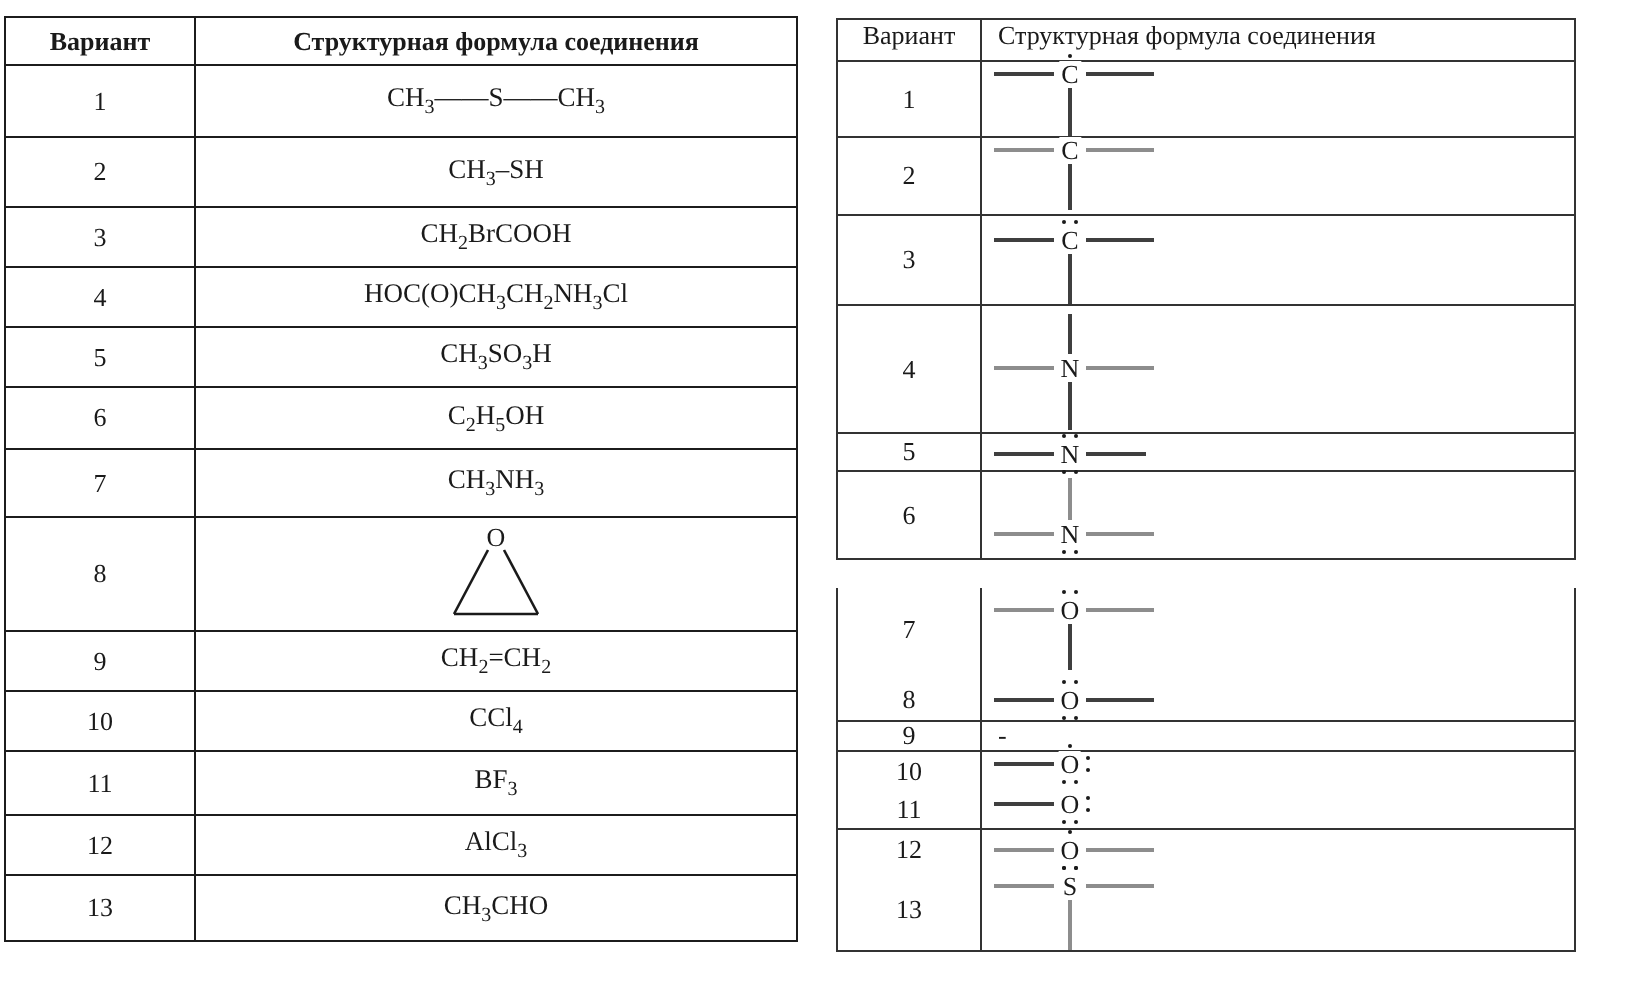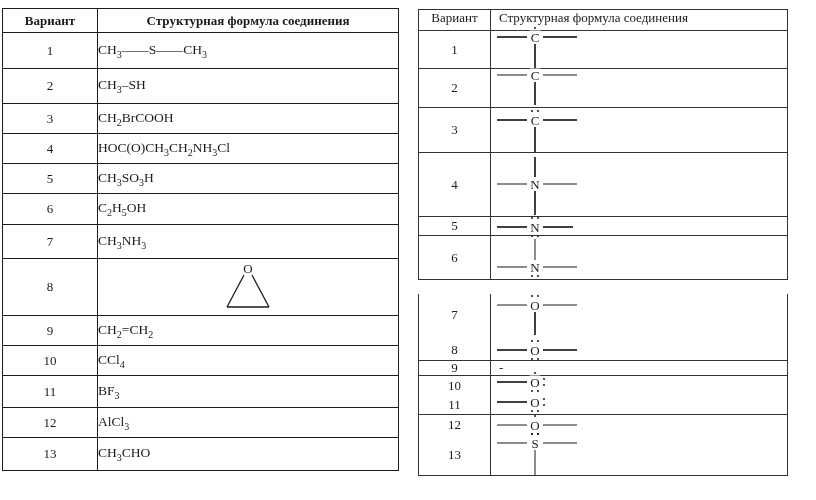--- a/index.html
+++ b/index.html
@@ -15,21 +15,21 @@
     position:absolute;left:2px;top:8px;width:397px;
     border-collapse:collapse;table-layout:fixed;
   }
   .ltable col.c1{width:95px;}
   .ltable th,.ltable td{border:1px solid #1c1c1c;padding:0;}
   .ltable th{
     height:24px;font-size:13px;font-weight:bold;text-align:center;vertical-align:middle;
   }
   .ltable td{vertical-align:middle;}
   .lnum{text-align:center;font-size:13px;}
-  .lformula{text-align:left;font-size:13.5px;}
+  .lformula{text-align:center;font-size:13.5px;}
   .lformula sub{font-size:10px;}
   .epox{position:relative;width:60px;height:52px;margin:0 auto;}
   .epox .oxy{
     position:absolute;left:50%;top:8px;transform:translate(-50%,-50%);
     font-size:13px;
   }
   .epox svg{position:absolute;left:0;top:0;}
 
   
   .rtable{position:absolute;left:418px;top:9px;width:370px;font-size:13px;}

